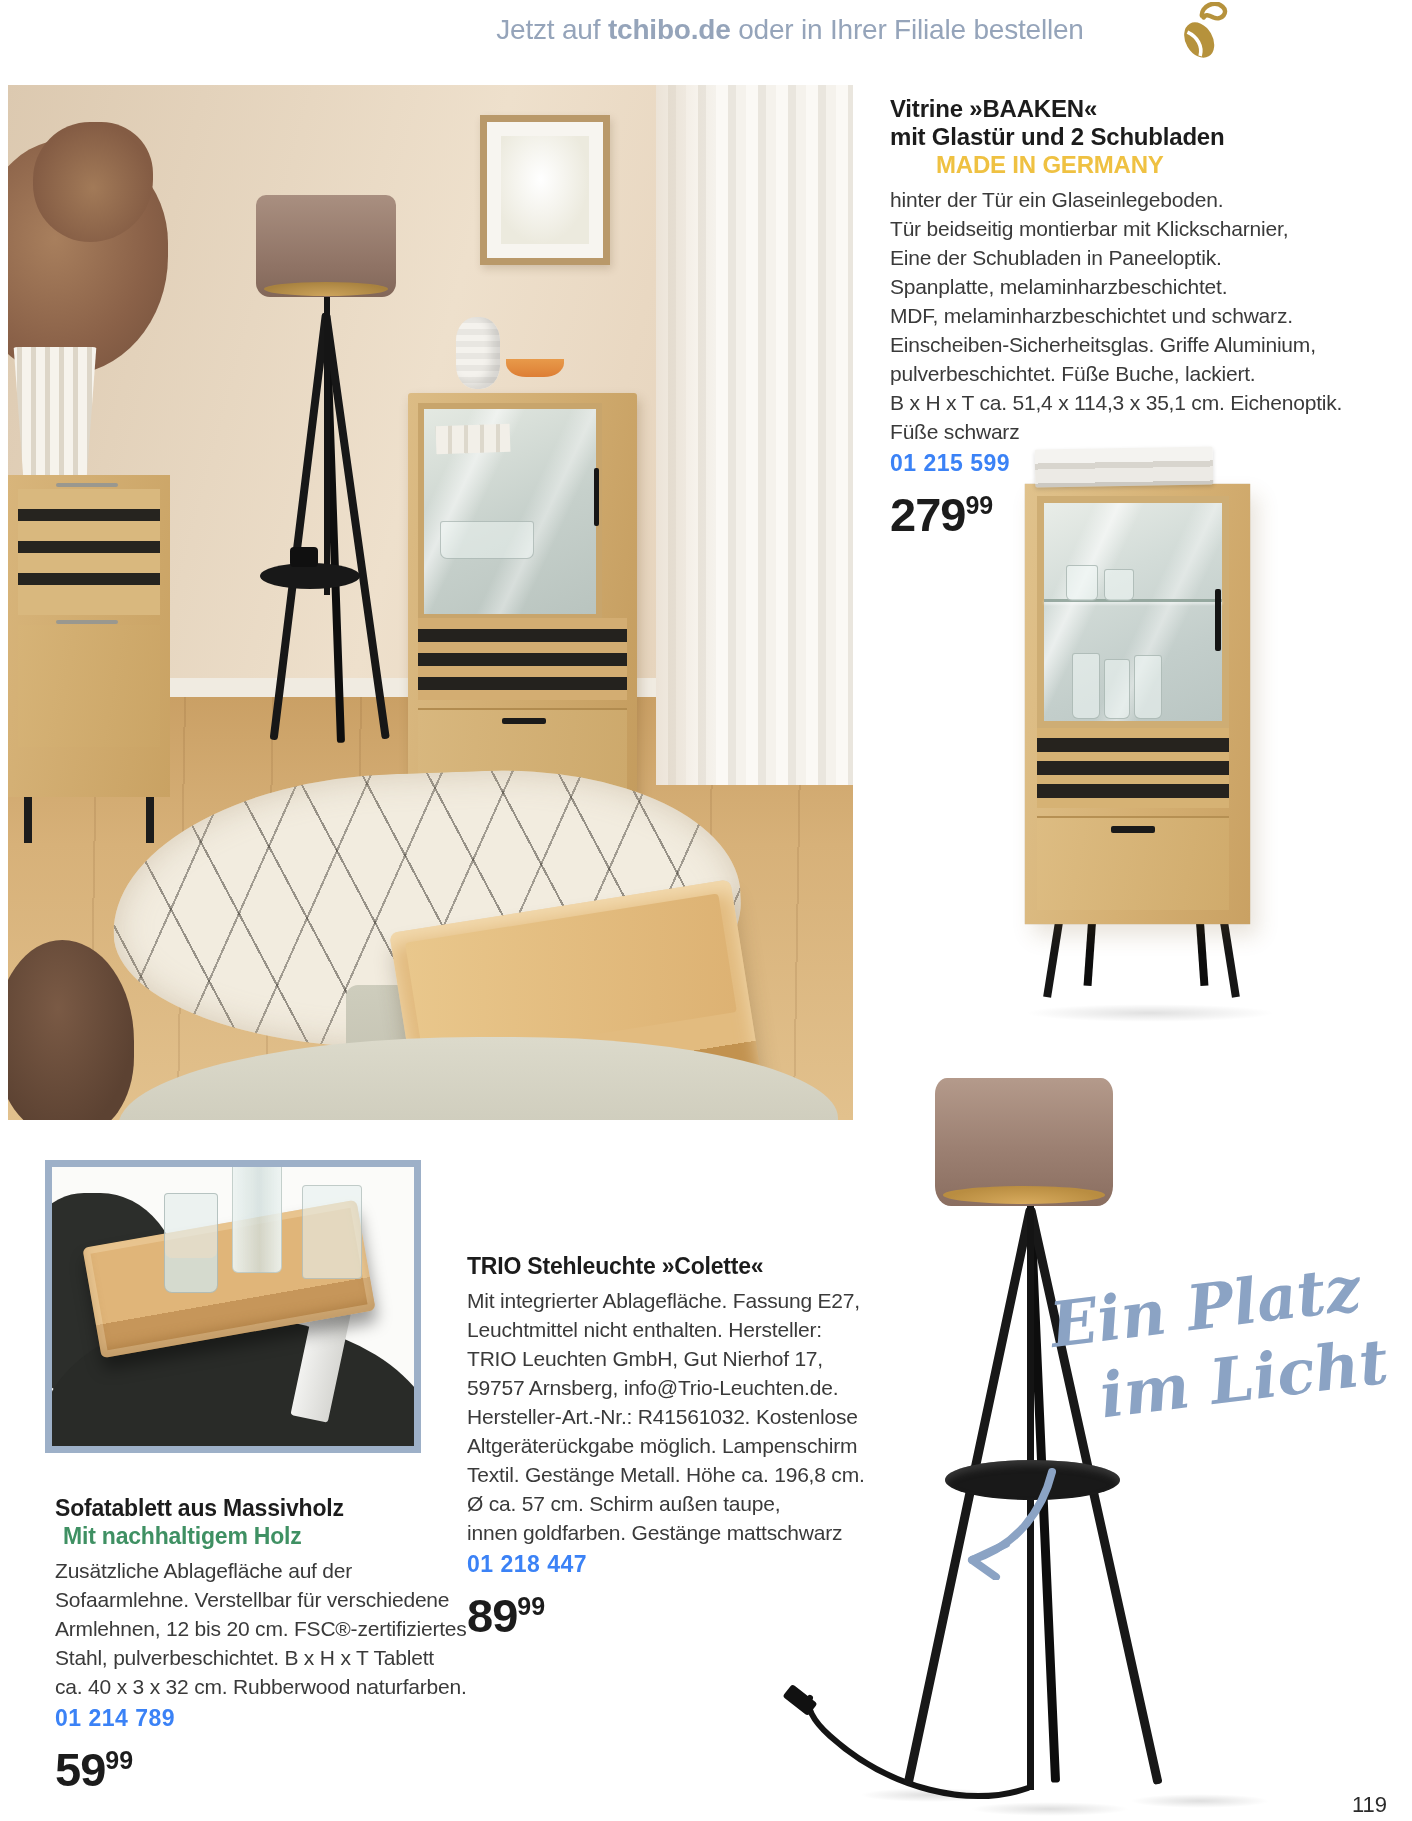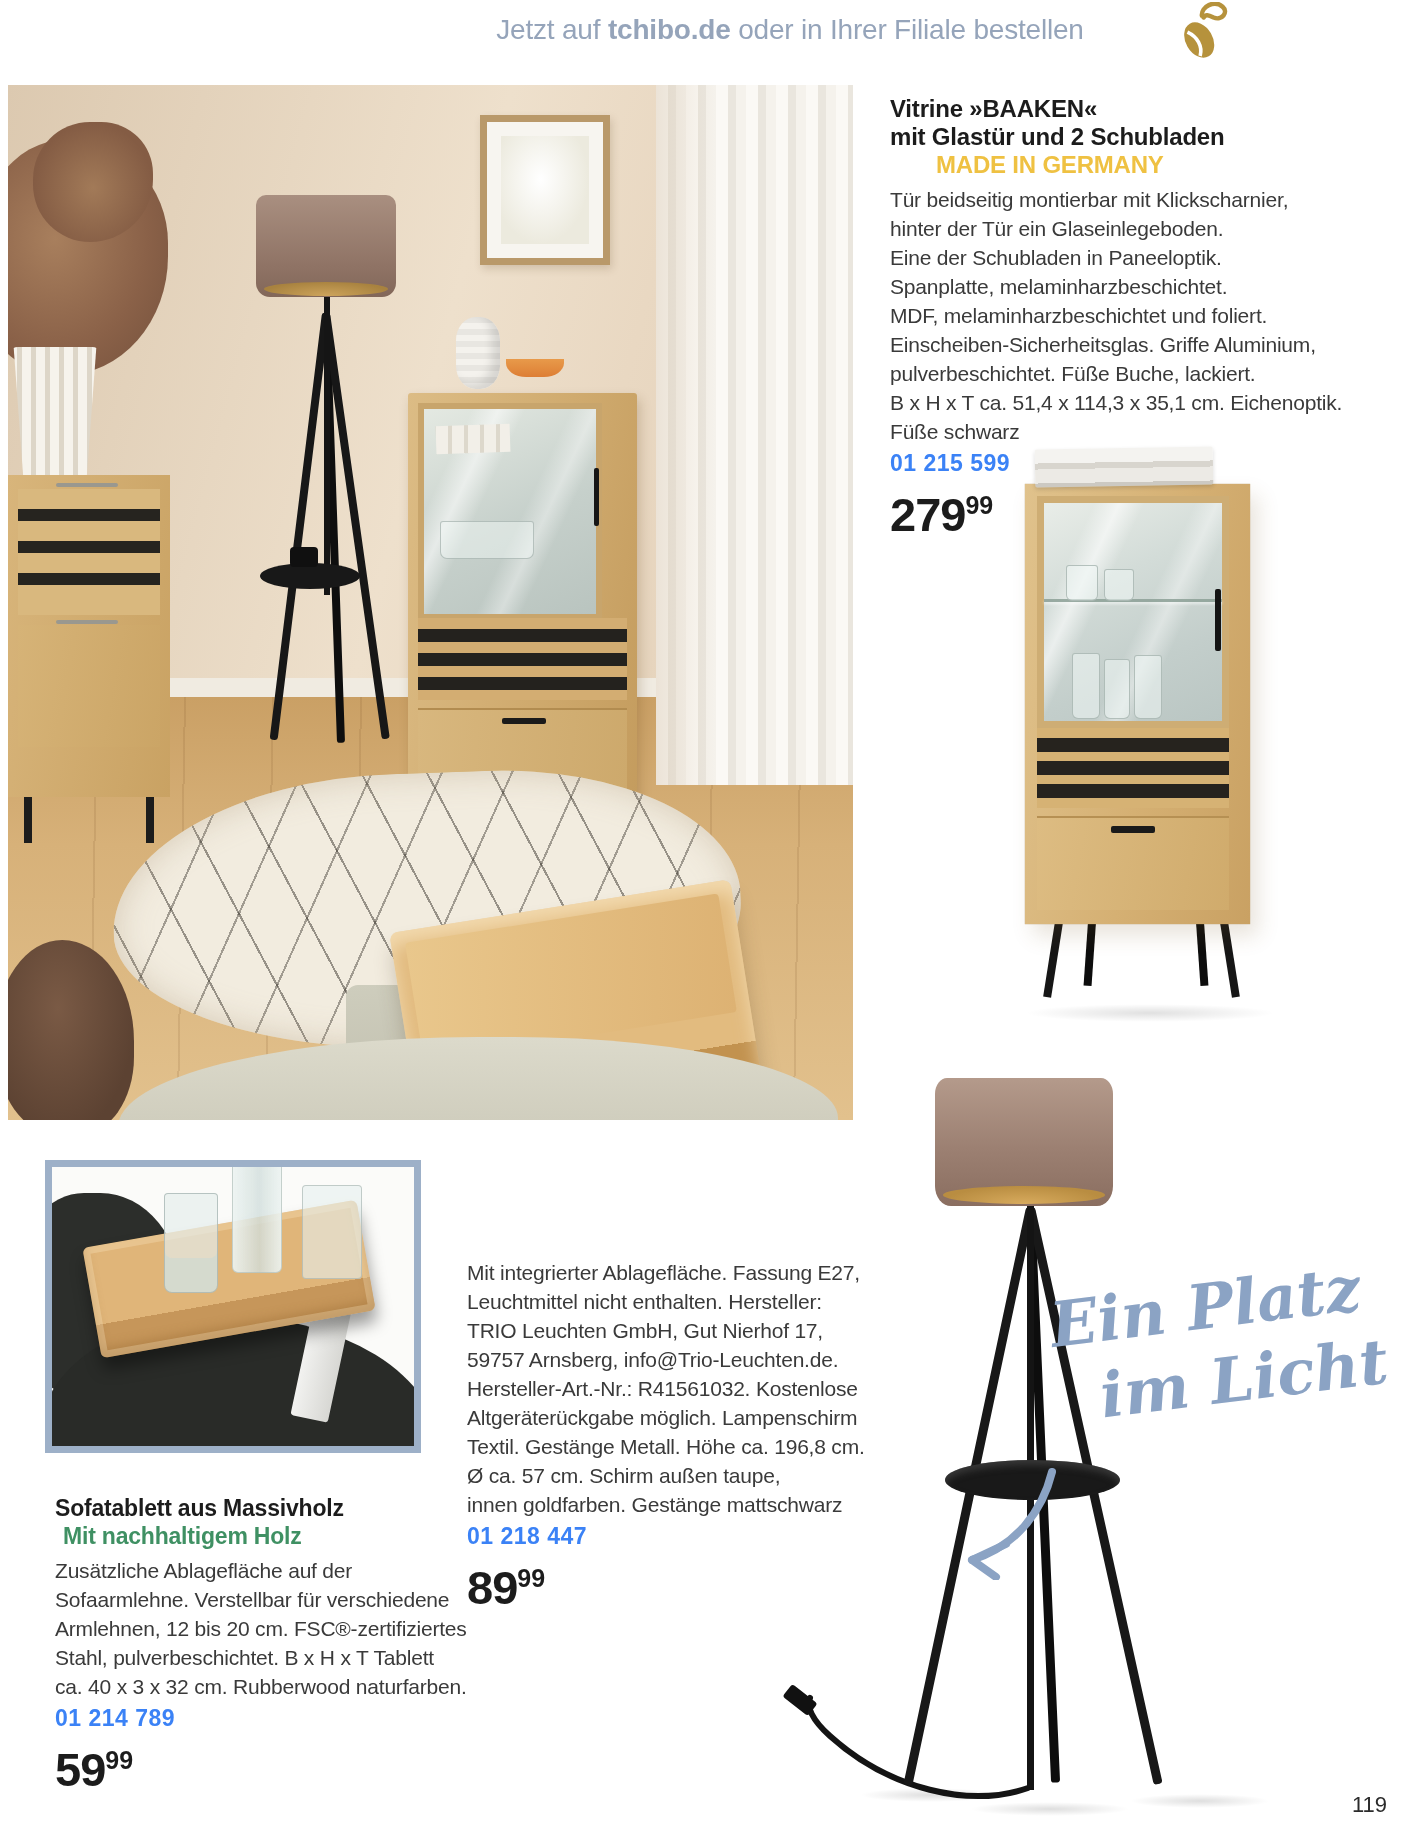--- a/index.html
+++ b/index.html
@@ -251,25 +251,25 @@
     <div class="blanket"></div>
     <div class="tray-fore"></div>
     <div class="sofa-front"></div>
   </div>
 
   <div class="vitrine-text">
     <div class="pt-title">Vitrine »BAAKEN«</div>
     <div class="pt-title">mit Glastür und 2 Schubladen</div>
     <div class="pt-badge" style="color:#efc142;margin-left:46px;">MADE IN GERMANY</div>
     <div class="desc">
+      <div>hinter der Tür ein Glaseinlegeboden.</div>
       <div>Tür beidseitig montierbar mit Klickscharnier,</div>
-      <div>hinter der Tür ein Glaseinlegeboden.</div>
       <div>Eine der Schubladen in Paneeloptik.</div>
       <div>Spanplatte, melaminharzbeschichtet.</div>
-      <div>MDF, melaminharzbeschichtet und foliert.</div>
+      <div>MDF, melaminharzbeschichtet und schwarz.</div>
       <div>Einscheiben-Sicherheitsglas. Griffe Aluminium,</div>
       <div>pulverbeschichtet. Füße Buche, lackiert.</div>
       <div>B x H x T ca. 51,4 x 114,3 x 35,1 cm. Eichenoptik.</div>
       <div>Füße schwarz</div>
     </div>
     <div class="artno">01 215 599</div>
     <div class="price"><span>279</span><span class="cents">99</span></div>
   </div>
 
   <div class="vitrine-photo">
@@ -314,20 +314,21 @@
       <div>Sofaarmlehne. Verstellbar für verschiedene</div>
       <div>Armlehnen, 12 bis 20 cm. FSC®-zertifiziertes</div>
       <div>Stahl, pulverbeschichtet. B x H x T Tablett</div>
       <div>ca. 40 x 3 x 32 cm. Rubberwood naturfarben.</div>
     </div>
     <div class="artno">01 214 789</div>
     <div class="price"><span>59</span><span class="cents">99</span></div>
   </div>
 
   <div class="trio-text">
+    <div class="pt-title" style="font-size:23px;">TRIO Stehleuchte »Colette«</div>
     <div class="desc">
       <div>Mit integrierter Ablagefläche. Fassung E27,</div>
       <div>Leuchtmittel nicht enthalten. Hersteller:</div>
       <div>TRIO Leuchten GmbH, Gut Nierhof 17,</div>
       <div>59757 Arnsberg, info@Trio-Leuchten.de.</div>
       <div>Hersteller-Art.-Nr.: R41561032. Kostenlose</div>
       <div>Altgeräterückgabe möglich. Lampenschirm</div>
       <div>Textil. Gestänge Metall. Höhe ca. 196,8 cm.</div>
       <div>Ø ca. 57 cm. Schirm außen taupe,</div>
       <div>innen goldfarben. Gestänge mattschwarz</div>

